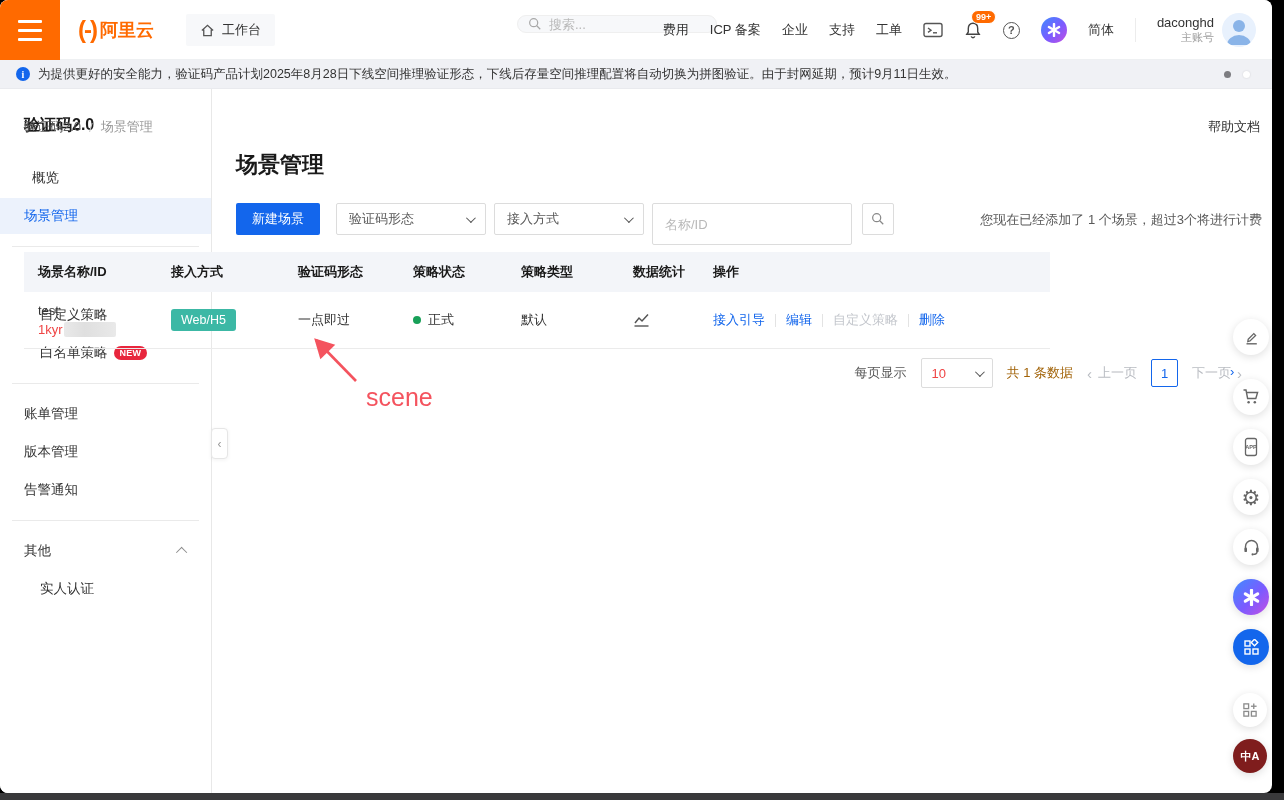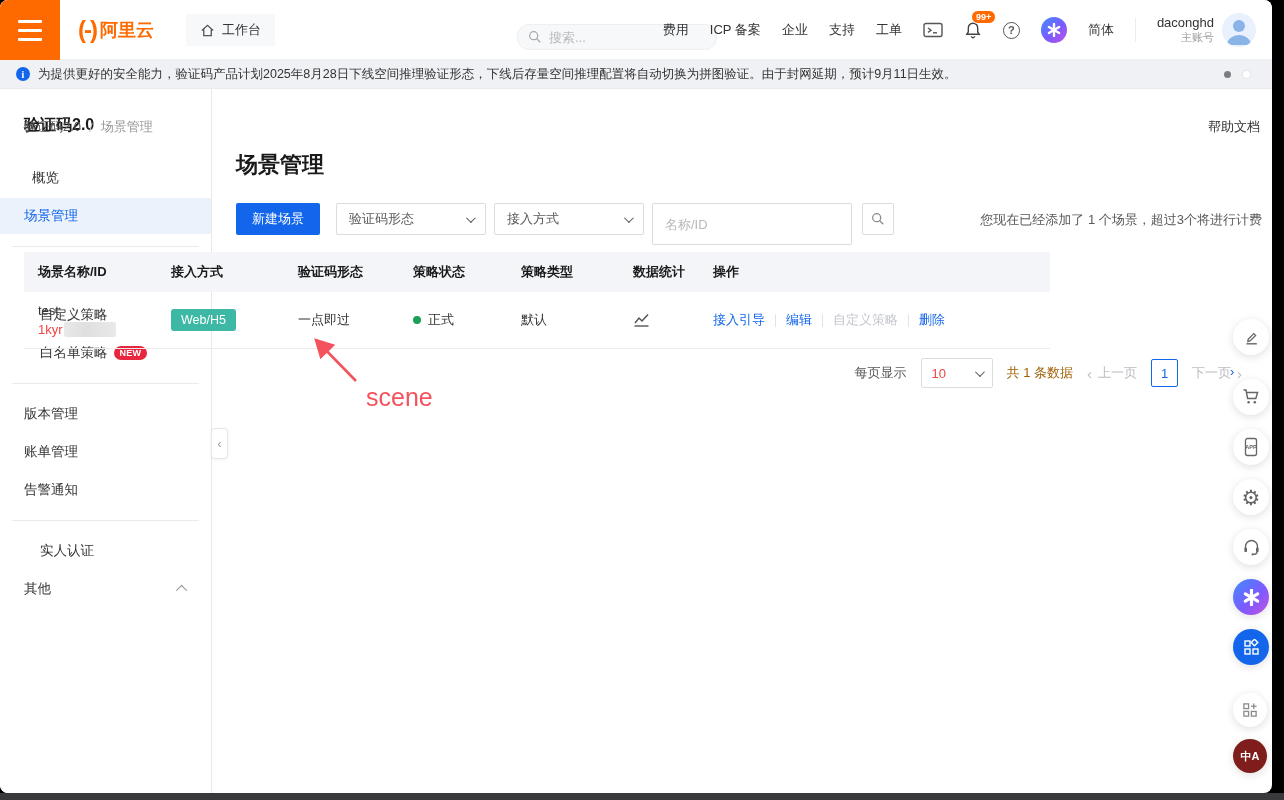--- a/index.html
+++ b/index.html
@@ -9,21 +9,21 @@
   .taskbar { position:absolute; left:0; bottom:0; width:1284px; height:7px; background:#39393b; }
 
   
   .header { position:absolute; left:0; top:0; width:1272px; height:60px; background:#fff; border-bottom:1px solid #eef0f2; }
   .hamburger { position:absolute; left:0; top:0; width:60px; height:60px; background:#ff6a00; display:flex; flex-direction:column; align-items:center; justify-content:center; gap:6px; cursor:pointer; }
   .hamburger i { display:block; width:24px; height:3px; background:#fff; border-radius:1px; }
   .logo { position:absolute; left:78px; top:0; height:60px; display:flex; align-items:center; color:#ff6a00; font-weight:bold; }
   .logo .brk { font-size:24px; letter-spacing:-2px; margin-right:4px; }
   .logo .txt { font-size:18px; }
   .workbench { position:absolute; left:186px; top:14px; height:32px; padding:0 14px; background:#f7f8fa; border-radius:2px; display:flex; align-items:center; gap:7px; font-size:13px; color:#333; cursor:pointer; }
-  .searchbox { position:absolute; left:517px; top:15px; width:200px; height:26px; background:#f7f8fa; border:1px solid #efefef; border-radius:12px; display:flex; align-items:center; padding:0 10px; gap:7px;margin-top:9px; }
+  .searchbox { position:absolute; left:517px; top:15px; width:200px; height:18px; background:#f7f8fa; border:1px solid #efefef; border-radius:12px; display:flex; align-items:center; padding:0 10px; gap:7px; }
   .searchbox input { border:none; outline:none; background:transparent; font-size:13px; color:#333; width:150px; font-family:inherit; }
   .searchbox input::placeholder { color:#b8b8b8; }
   .hdr-right { position:absolute; right:0; top:0; height:60px; display:flex; align-items:center; gap:21px; padding-right:16px; }
   .hdr-link { font-size:13px; color:#333; cursor:pointer; white-space:nowrap; }
   .hdr-iconbtn { position:relative; display:flex; align-items:center; justify-content:center; cursor:pointer; }
   .badge99 { position:absolute; top:-11px; left:7px; background:#ff6a00; color:#fff; font-size:9px; font-weight:bold; padding:1px 4px; border-radius:7px; border:1px solid #fff; }
   .help-circ { width:17px; height:17px; border:1.6px solid #555; border-radius:50%; display:flex; align-items:center; justify-content:center; font-size:11px; font-weight:bold; color:#555; }
   .ai-circ { width:26px; height:26px; border-radius:50%; background:linear-gradient(135deg,#3f8cff 0%,#7b5bff 55%,#c44fe2 100%); display:flex; align-items:center; justify-content:center; }
   .hdr-divider { width:1px; height:24px; background:#ececec; }
   .userblock { display:flex; align-items:center; gap:8px; cursor:pointer; }
@@ -209,37 +209,37 @@
       </div>
       <div class="sb-item child">
           <span>自定义策略</span>
         </div>
       <div class="sb-item child">
         <span>白名单策略</span>
         <span class="new-badge">NEW</span>
       </div>
       <div class="sb-div"></div>
       <div class="sb-item">
+          <span>账单管理</span>
+        </div>
+      <div class="sb-item">
           <span>版本管理</span>
-        </div>
-      <div class="sb-item">
-          <span>账单管理</span>
         </div>
       <div class="sb-item">
           <span>告警通知</span>
         </div>
       <div class="sb-div"></div>
-      <div class="sb-item child">
-          <span>实人认证</span>
-        </div>
       <div class="sb-item">
         <span>其他</span>
           <span class="grow"></span>
         <span class="chev-up"></span>
       </div>
+      <div class="sb-item child">
+          <span>实人认证</span>
+        </div>
     </div>
     <div class="collapse-handle">
         <span>‹</span>
       </div>
 
     <div class="breadcrumb">
       <span class="bc-root">验证码2.0</span>
       <span class="bc-sep">/</span>
       <span class="bc-cur">场景管理</span>
     </div>

